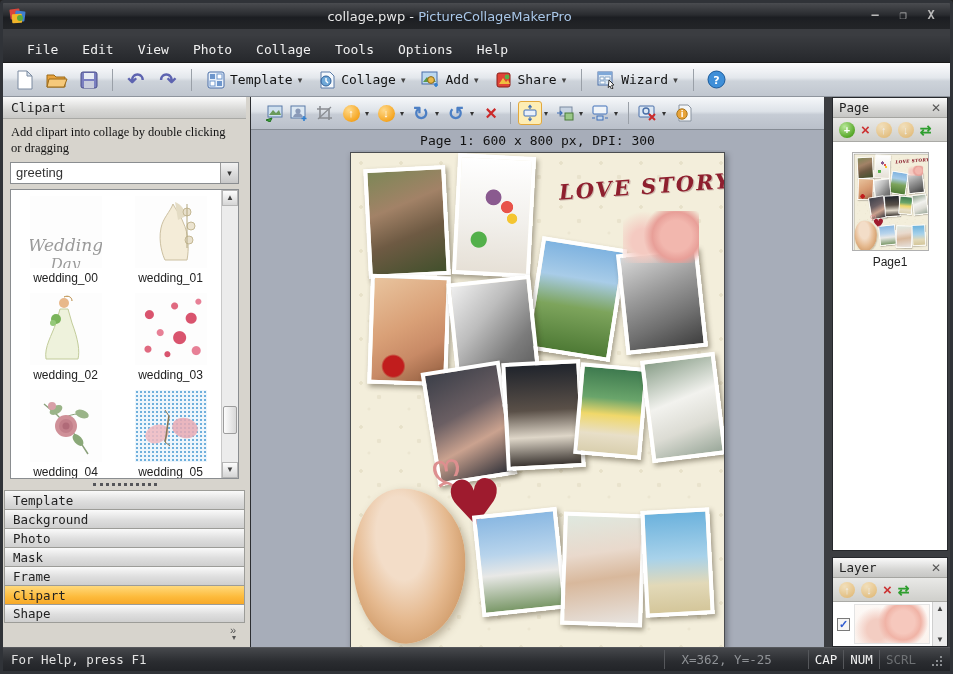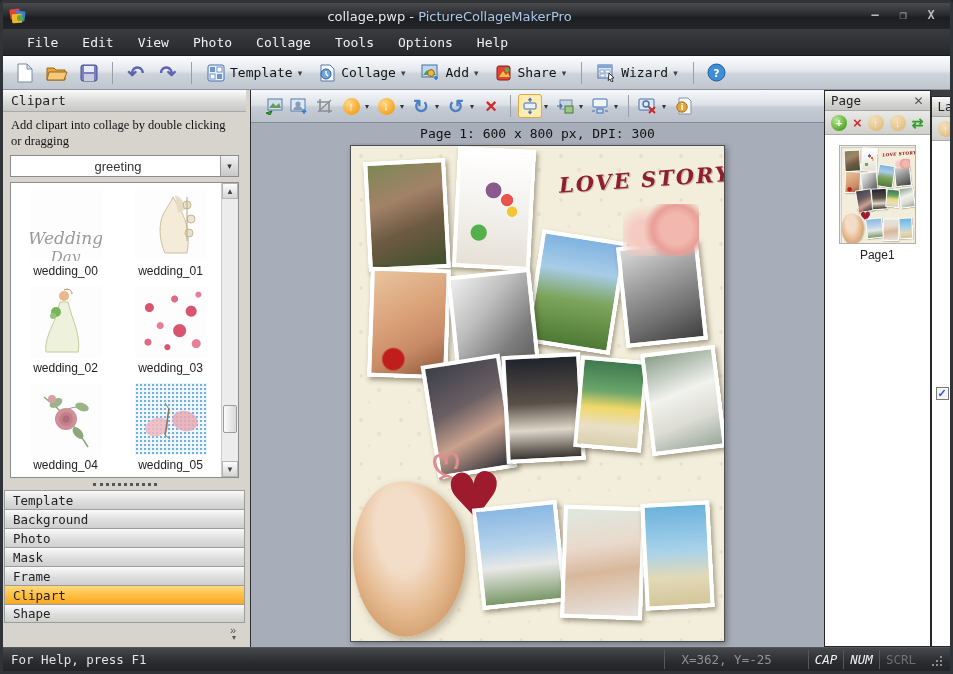--- a/index.html
+++ b/index.html
@@ -8,41 +8,41 @@
 
   
   .titlebar { height:26px; background:linear-gradient(180deg,#4a4c50 0%,#2a2c30 45%,#1c1e22 55%,#232528 100%); display:flex; align-items:center; padding:0 6px; flex:0 0 auto; }
   .app-icon { width:18px; height:18px; margin-right:6px; }
   .title-text { flex:1; text-align:center; font-size:13px; color:#e8e8e8; font-family:"DejaVu Sans","Liberation Sans",sans-serif; }
   .title-text .app-name { color:#a9c7e8; }
   .win-controls { display:flex; gap:10px; margin-right:4px; }
   .win-btn { width:18px; height:14px; color:#b9b9b9; font-size:12px; line-height:12px; text-align:center; font-family:"DejaVu Sans Mono",monospace; font-weight:bold; cursor:default; }
 
   
-  .menubar { height:27px; background:linear-gradient(180deg,#3a3c40,#26282c); display:flex; align-items:center; padding:0 14px; gap:4px; border-bottom:1px solid #1a1a1a; flex:0 0 auto; }
+  .menubar { height:27px; background:linear-gradient(180deg,#3a3c40,#26282c); display:flex; align-items:center; padding:0 14px; gap:4px; border-bottom:1px solid #1a1a1a; flex:0 0 auto;margin-top:7px; }
   .menu-item { color:#f0f0f0; font-family:"DejaVu Sans Mono","Liberation Mono",monospace; font-size:13px; padding:3px 10px; }
 
   
   .toolbar { height:34px; background:linear-gradient(180deg,#fdfdfe 0%,#e3e7ec 45%,#cdd3da 55%,#c0c6cf 100%); border-bottom:1px solid #8f959e; display:flex; align-items:center; padding:0 8px; gap:4px; flex:0 0 auto; }
   .tb-sep { width:1px; height:22px; background:#9aa0a8; margin:0 5px; }
   .tb-icon-btn { width:28px; height:26px; display:flex; align-items:center; justify-content:center; border-radius:3px; }
   .tb-drop-btn { display:flex; align-items:center; gap:5px; height:26px; padding:0 6px; border-radius:3px; }
   .tb-label { font-family:"DejaVu Sans Mono","Liberation Mono",monospace; font-size:13px; color:#111; }
   .caret { font-size:9px; color:#444; }
   .undo-glyph { font-size:20px; font-weight:bold; color:#5d63b0; line-height:20px; }
 
   
   .main { flex:1 1 auto; display:flex; min-height:0; background:#3b3d41; }
 
   
   .left-panel { width:248px; background:#d7d4cd; border-right:1px solid #2c2e32; display:flex; flex-direction:column; padding:0 4px 2px 0; }
   .panel-header { height:22px; background:linear-gradient(180deg,#fbfbfb,#d8d8d6 60%,#c9c9c7); border-bottom:1px solid #a9a9a5; display:flex; align-items:center; padding:0 8px; }
   .panel-header-label { font-family:"DejaVu Sans Mono","Liberation Mono",monospace; font-size:13px; color:#222; }
   .clip-desc { font-family:Liberation Serif, serif; font-size:12.5px; color:#111; padding:5px 8px 3px 8px; line-height:1.3; }
-  .combo { margin:3px 7px 5px 7px; height:22px; background:#fff; border:1px solid #8a8d90; display:flex; align-items:center;text-align:center; }
+  .combo { margin:3px 7px 5px 7px; height:22px; background:#fff; border:1px solid #8a8d90; display:flex; align-items:center; }
   .combo-value { flex:1; font-size:13px; color:#333; padding-left:5px; }
   .combo-btn { width:18px; height:100%; background:linear-gradient(180deg,#f2f2f2,#c8c8c8); border-left:1px solid #9a9a9a; display:flex; align-items:center; justify-content:center; font-size:9px; color:#333; }
   .clip-list { margin:0 7px; background:#fff; border:1px solid #8a8d90; height:296px; position:relative; overflow:hidden; display:flex; }
   .clip-grid { flex:1; display:grid; grid-template-columns:1fr 1fr; padding:6px 2px 0 6px; column-gap:8px; overflow:hidden; }
   .clip-item { display:flex; flex-direction:column; align-items:center; margin-bottom:8px; }
   .thumb { width:72px; height:72px; background:#fdfdfd; position:relative; overflow:hidden; }
   .thumb.selected { background-image:radial-gradient(#6fb0dc 1px, transparent 1.2px); background-size:4px 4px; background-color:#eef6fc; }
   .clip-caption { font-size:12px; color:#222; margin-top:3px; }
   .scrollbar { width:17px; background:#ececec; border-left:1px solid #c9c9c9; display:flex; flex-direction:column; justify-content:space-between; }
   .sb-btn { height:16px; background:linear-gradient(180deg,#fdfdfd,#d5d5d5); border:1px solid #b5b5b5; font-size:8px; color:#444; display:flex; align-items:center; justify-content:center; }
@@ -71,21 +71,21 @@
   .canvas-scroll { flex:1; display:flex; justify-content:center; overflow:hidden; }
   .collage-page { width:375px; height:497px; margin-top:2px; background-color:#f3eedb; background-image:radial-gradient(circle at 10px 10px, #e7e1c9 1.5px, transparent 2px), radial-gradient(circle at 28px 24px, #e9e3cd 2px, transparent 2.6px), radial-gradient(circle at 18px 36px, #ece6d1 1.2px, transparent 1.8px); background-size:40px 44px; border:1px solid #4b4d50; position:relative; overflow:hidden; box-shadow:2px 2px 6px rgba(0,0,0,.35); }
 
   .photo { position:absolute; border:4px solid #fff; box-shadow:2px 3px 5px rgba(60,50,30,.45); }
   .flat { position:absolute; }
   .blob { position:absolute; border-radius:46% 54% 58% 42% / 52% 44% 56% 48%; box-shadow:3px 4px 8px rgba(90,70,40,.35); }
   .glyph { position:absolute; line-height:1; font-family:"DejaVu Sans",sans-serif; }
   .collage-text { position:absolute; font-family:"DejaVu Serif","Liberation Serif",serif; font-style:italic; font-weight:bold; font-size:21px; letter-spacing:2px; white-space:nowrap; text-shadow:1px 1px 0 rgba(90,20,30,.25); }
 
   
-  .right-panel { width:126px; display:flex; flex-direction:row; background:#3b3d41; padding:0 2px 0 0; }
+  .right-panel { width:126px; display:flex; flex-direction:column; background:#3b3d41; padding:0 2px 0 8px; }
   .side-panel { background:#cfccc6; border:1px solid #26282c; display:flex; flex-direction:column; }
   .side-panel.page-panel { flex:1 1 auto; min-height:0; }
   .side-panel.layer-panel { flex:0 0 90px; margin-top:6px; }
   .sp-header { height:20px; background:linear-gradient(180deg,#fafafa,#d6d6d4 60%,#c6c6c4); border-bottom:1px solid #a5a5a1; display:flex; align-items:center; padding:0 6px; }
   .sp-title { flex:1; font-family:"DejaVu Sans Mono","Liberation Mono",monospace; font-size:12.5px; color:#222; }
   .sp-close { font-size:12px; color:#555; font-weight:bold; font-family:"DejaVu Sans",sans-serif; }
   .sp-tools { height:24px; background:linear-gradient(180deg,#e9e9e7,#cfcfcb); border-bottom:1px solid #aaaaa6; display:flex; align-items:center; gap:6px; padding:0 6px; }
   .mini-circle { width:16px; height:16px; border-radius:50%; display:flex; align-items:center; justify-content:center; font-size:11px; font-weight:bold; color:#fff; }
   .mc-green { background:radial-gradient(circle at 35% 30%,#b9e89a,#57a829 70%,#3f8a18); }
   .mc-orange { background:radial-gradient(circle at 35% 30%,#ffe0a3,#f0b045 70%,#d99524); opacity:.55; }
@@ -99,21 +99,21 @@
   .checkbox { width:13px; height:13px; background:#f4f4f4; border:1px solid #7a7a7a; color:#2f5bd0; font-size:11px; font-weight:bold; line-height:11px; text-align:center; }
   .layer-thumb { flex:1; height:40px; margin-right:2px; background:radial-gradient(circle at 65% 45%, #f6c8bd 0 22%, #f0b3a6 34%, transparent 48%), radial-gradient(circle at 30% 65%, #f3cdc2 0 18%, transparent 40%), linear-gradient(#fdf9f6,#fbf3ee); border:1px solid #e4e4e4; }
   .layer-scroll { position:absolute; right:0; top:0; bottom:0; width:15px; background:#ececec; border-left:1px solid #cfcfcf; display:flex; flex-direction:column; justify-content:space-between; align-items:center; padding:2px 0; font-size:8px; color:#444; }
 
   
   .statusbar { height:24px; background:linear-gradient(180deg,#46484c,#2a2c30 60%,#222428); border-top:1px solid #55575b; display:flex; align-items:center; padding:0 8px; flex:0 0 auto; }
   .status-help { flex:1; font-family:"DejaVu Sans Mono","Liberation Mono",monospace; font-size:12.5px; color:#e3e3e3; }
   .status-coords { font-family:"DejaVu Sans Mono","Liberation Mono",monospace; font-size:12.5px; color:#8f9296; border-left:1px solid #55575b; padding:2px 10px 2px 16px; margin-right:26px; }
   .indicator { font-family:"DejaVu Sans Mono","Liberation Mono",monospace; font-size:12.5px; padding:2px 6px; border-left:1px solid #55575b; }
   .indicator:last-of-type { border-right:1px solid #55575b; }
-  .indicator.on { color:#f2f2f2;font-style:italic; }
+  .indicator.on { color:#f2f2f2; }
   .indicator.off { color:#6e7润174; color:#6e7174; }
   .grip { width:12px; height:12px; margin-left:8px; position:relative; }
   .grip i { position:absolute; width:2px; height:2px; background:#8a8d91; }
 
   svg { display:block; }
 </style>
 </head>
 <body>
 
 <div class="window">

